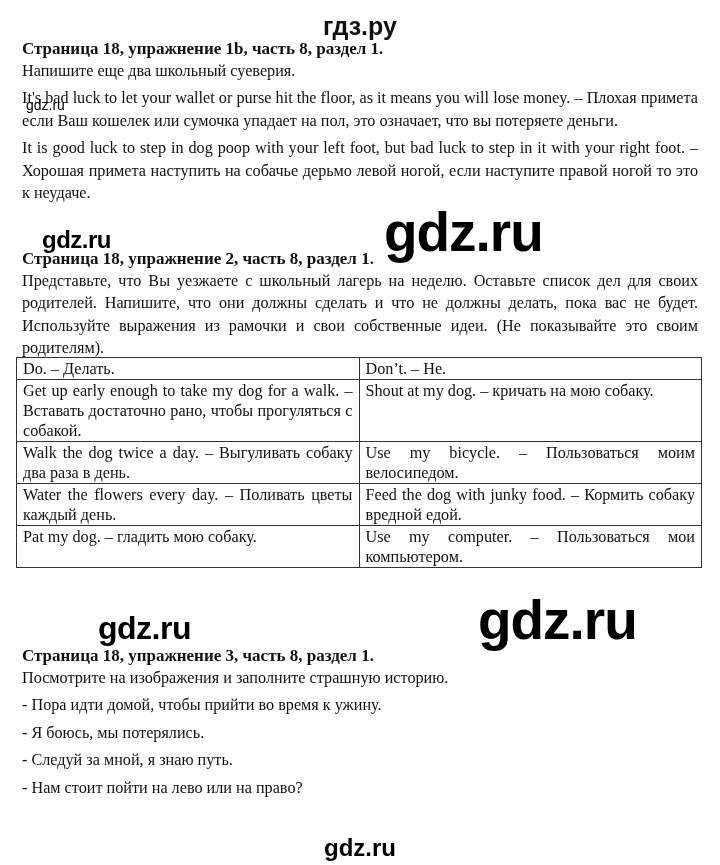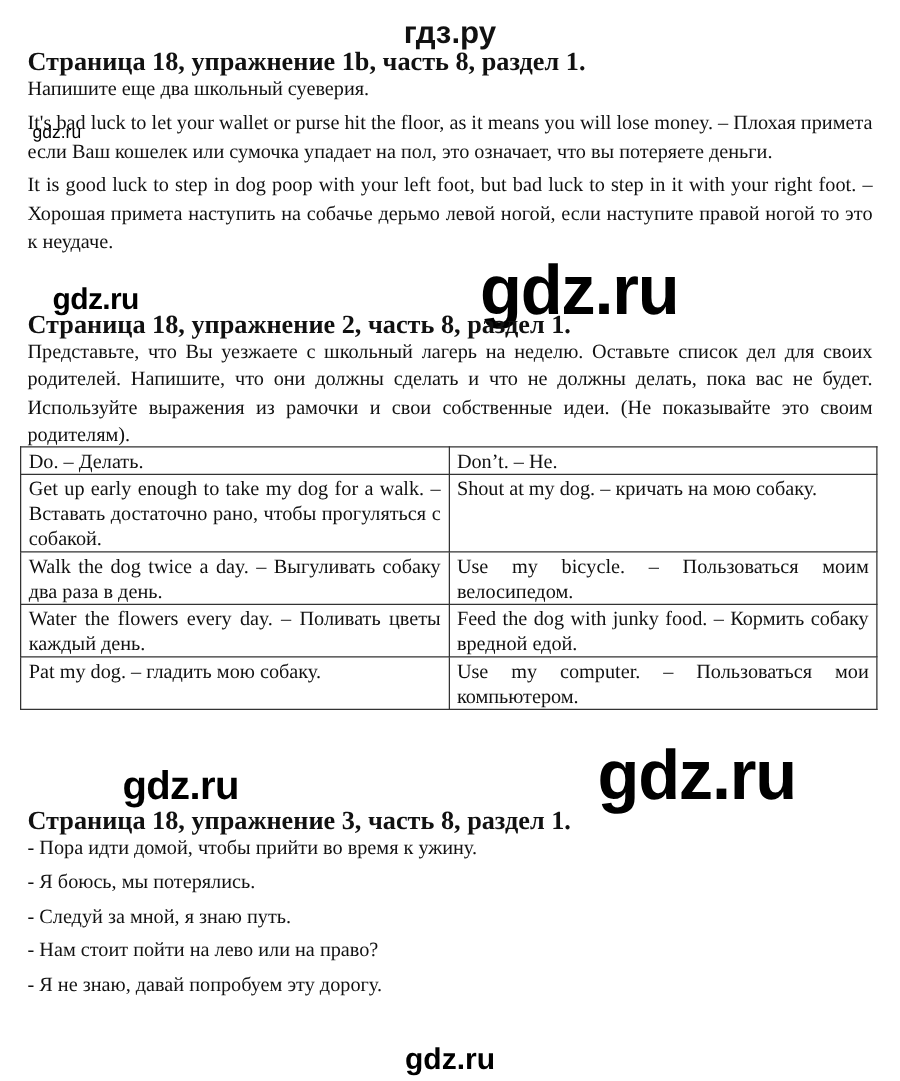--- a/index.html
+++ b/index.html
@@ -7,21 +7,21 @@
     width: 720px; height: 865px; position: relative; overflow: hidden;
     font-family: "Liberation Serif", serif; color: #111111;
   }
   .site-title {
     position: absolute; top: 9px; left: 0; width: 720px; text-align: center;
     font-family: "Liberation Sans", sans-serif; font-size: 25px; font-weight: bold;
     line-height: 34px; color: #111;
   }
   .block { position: absolute; left: 22px; width: 676px; }
   .h {
-    font-weight: bold; font-size: 21px; line-height: 22px; margin: 0;
+    font-weight: bold; font-size: 17px; line-height: 22px; margin: 0;
   }
   .p {
     font-size: 16.2px; line-height: 22.4px; margin: 0; text-align: justify;
   }
   .p + .p { margin-top: 5px; }
   .wm {
     position: absolute; font-family: "Liberation Sans", sans-serif; font-weight: bold;
     color: #000; line-height: 1; letter-spacing: -0.5px; pointer-events: none; white-space: nowrap;
   }
   .wm-tiny { font-size: 14px; font-weight: normal; letter-spacing: 0; }
@@ -91,20 +91,20 @@
     <td>Use my computer. – Пользоваться мои компьютером.</td>
   </tr>
 </tbody>
   </table>
 
 <div class="wm wm-small" style="left:98px; top:612px; font-size:32px;">gdz.ru</div>
 <div class="wm wm-big" style="left:478px; top:592px;">gdz.ru</div>
 
 <div class="block list" style="top:645px;">
   <p class="h">Страница 18, упражнение 3, часть 8, раздел 1.</p>
+  <p class="p">Посмотрите на изображения и заполните страшную историю.</p>
   <p class="p">- Пора идти домой, чтобы прийти во время к ужину.</p>
   <p class="p">- Я боюсь, мы потерялись.</p>
   <p class="p">- Следуй за мной, я знаю путь.</p>
   <p class="p">- Нам стоит пойти на лево или на право?</p>
-  <p class="p">- Я не знаю, давай попробуем эту дорогу.</p>
 </div>
 
 <div class="wm" style="left:0; top:836px; width:720px; text-align:center; font-size:24px; letter-spacing:0;">gdz.ru</div>
 
 </body></html>

